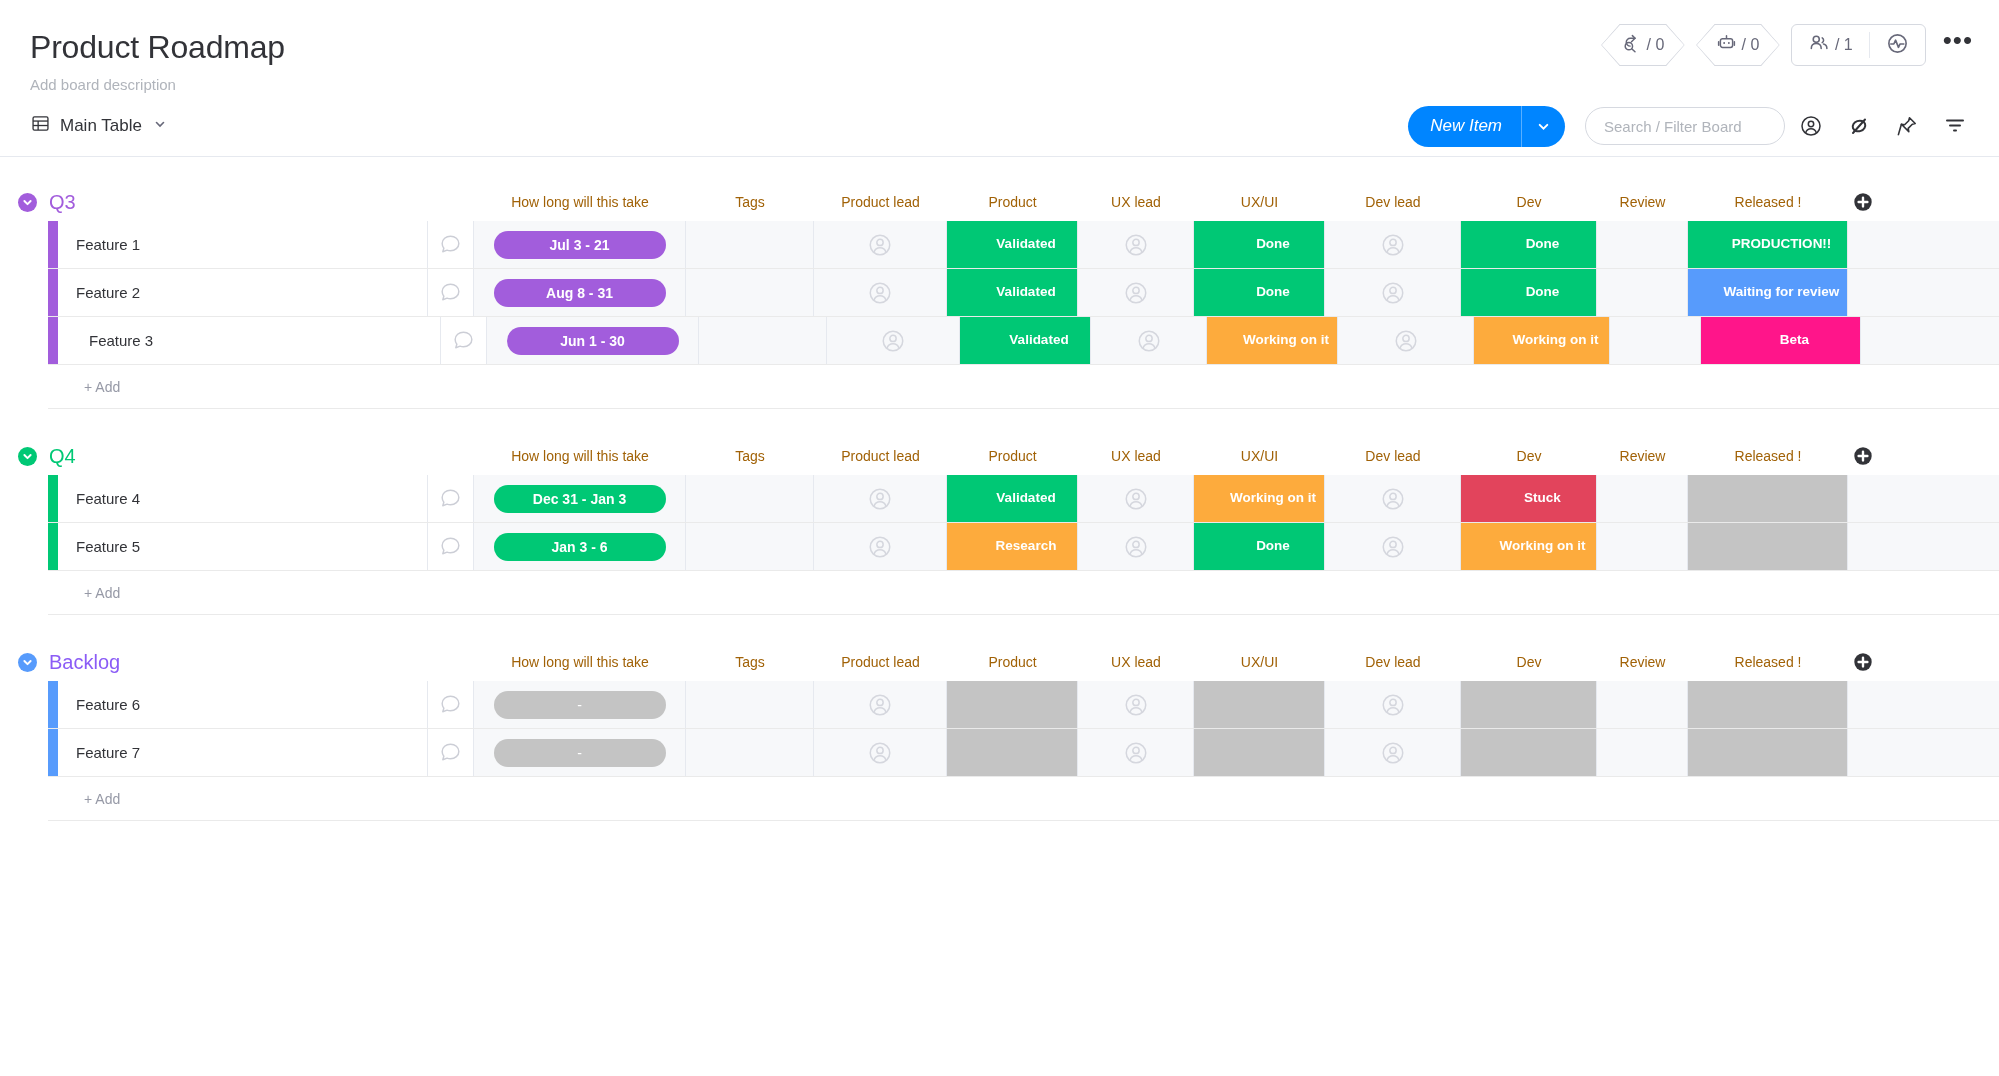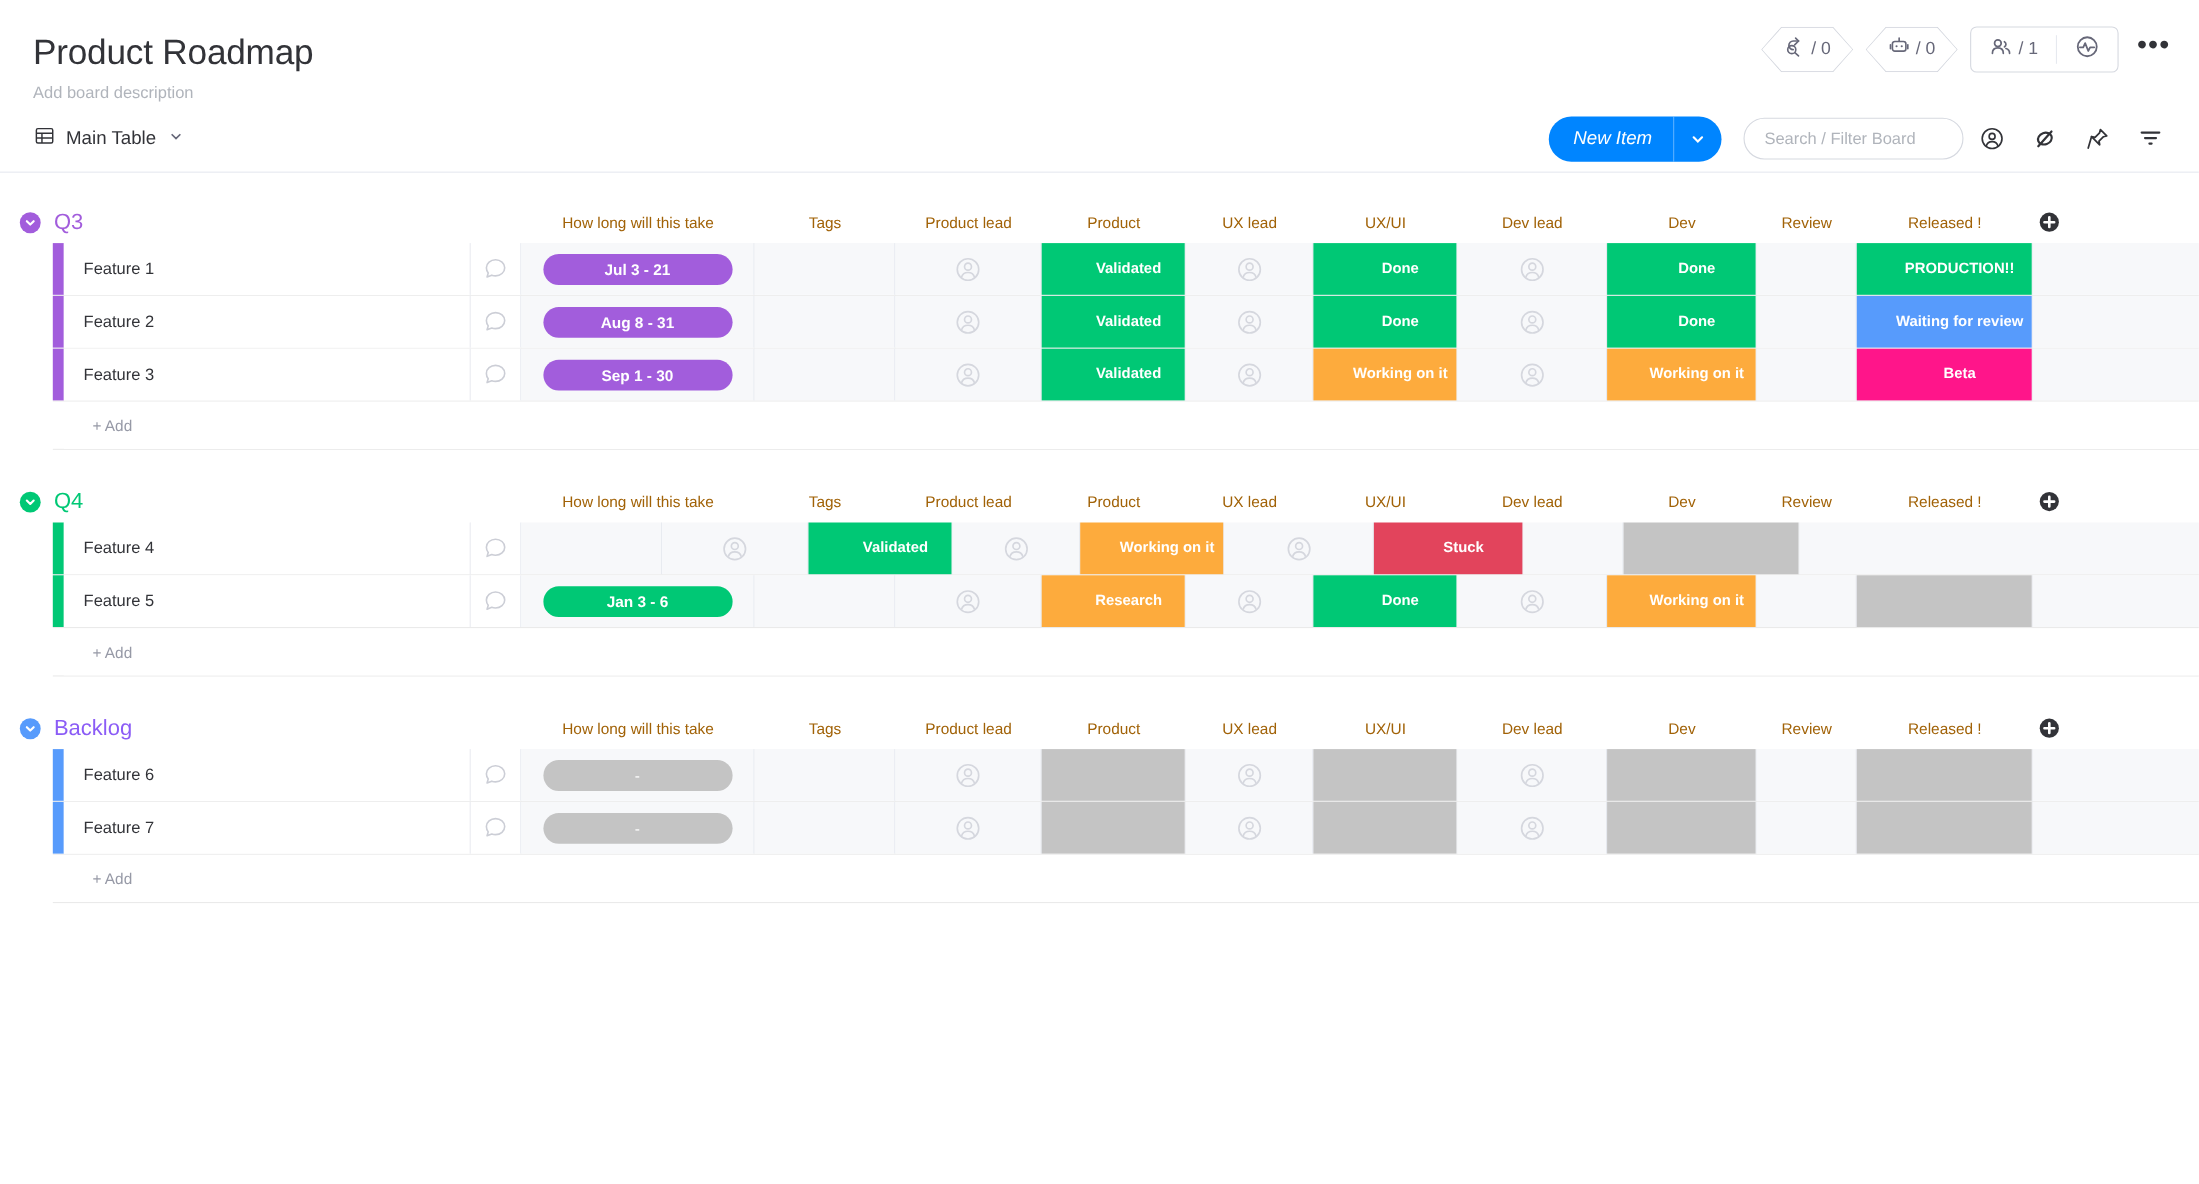--- a/index.html
+++ b/index.html
@@ -530,30 +530,30 @@
             <div class="status" style="background: rgb(0, 200, 117);">Done</div>
           </div>
           <div class="cell cell-center" style="width: 91px;"></div>
           <div class="cell cell-center" style="width: 160px;">
             <div class="status" style="background: rgb(87, 155, 252);">Waiting for review</div>
           </div>
           <div class="cell tail" style="width: 60px;"></div>
         </div>
         <div class="row">
           <div class="row-accent" style="background: rgb(162, 93, 220);"></div>
-          <div class="cell cell-name" style="width: 370px;">
+          <div class="cell cell-name" style="width: 370px; margin-left: 13px;">
             <span class="name-inner">Feature 3</span>
           </div>
           <div class="cell chat-icon" style="width: 46px; background: rgb(255, 255, 255);">
             <svg width="25" height="25" viewBox="0 0 24 24" fill="none" stroke="#ccced6" stroke-width="1.4" stroke-linejoin="round">
   <path d="M20 11 C20 14.9 16.4 18 12 18 C10.8 18 9.7 17.8 8.7 17.4 L4.6 19 L5.6 15.6 C4.6 14.3 4 12.7 4 11 C4 7.1 7.6 4 12 4 C16.4 4 20 7.1 20 11 Z"></path>
             </svg>
           </div>
           <div class="cell cell-center" style="width: 212px;">
-            <div class="pill" style="background: rgb(162, 93, 220);">Sep 1 - 30</div>
+            <div class="pill" style="background: rgb(162, 93, 220);">Jun 1 - 30</div>
           </div>
           <div class="cell cell-center" style="width: 128px;"></div>
           <div class="cell cell-center avatar-cell" style="width: 133px;">
             <svg width="26" height="26" viewBox="0 0 24 24" fill="none" stroke="#d5d7de" stroke-width="1.4">
   <circle cx="12" cy="12" r="9"></circle>
               <circle cx="12" cy="9.6" r="2.9"></circle>
   <path d="M6.5 18.6 C7.3 15.8 9.4 14.5 12 14.5 C14.6 14.5 16.7 15.8 17.5 18.6"></path>
             </svg>
           </div>
           <div class="cell cell-center" style="width: 131px;">
@@ -623,20 +623,23 @@
         <div class="row">
           <div class="row-accent" style="background: rgb(0, 200, 117);"></div>
           <div class="cell cell-name" style="width: 370px;">
             <span class="name-inner">Feature 4</span>
           </div>
           <div class="cell chat-icon" style="width: 46px; background: rgb(255, 255, 255);">
             <svg width="25" height="25" viewBox="0 0 24 24" fill="none" stroke="#ccced6" stroke-width="1.4" stroke-linejoin="round">
   <path d="M20 11 C20 14.9 16.4 18 12 18 C10.8 18 9.7 17.8 8.7 17.4 L4.6 19 L5.6 15.6 C4.6 14.3 4 12.7 4 11 C4 7.1 7.6 4 12 4 C16.4 4 20 7.1 20 11 Z"></path>
             </svg>
           </div>
+          <div class="cell cell-center" style="width: 212px;">
+            <div class="pill" style="background: rgb(0, 200, 117);">Dec 31 - Jan 3</div>
+          </div>
           <div class="cell cell-center" style="width: 128px;"></div>
           <div class="cell cell-center avatar-cell" style="width: 133px;">
             <svg width="26" height="26" viewBox="0 0 24 24" fill="none" stroke="#d5d7de" stroke-width="1.4">
   <circle cx="12" cy="12" r="9"></circle>
               <circle cx="12" cy="9.6" r="2.9"></circle>
   <path d="M6.5 18.6 C7.3 15.8 9.4 14.5 12 14.5 C14.6 14.5 16.7 15.8 17.5 18.6"></path>
             </svg>
           </div>
           <div class="cell cell-center" style="width: 131px;">
             <div class="status" style="background: rgb(0, 200, 117);">Validated</div>

